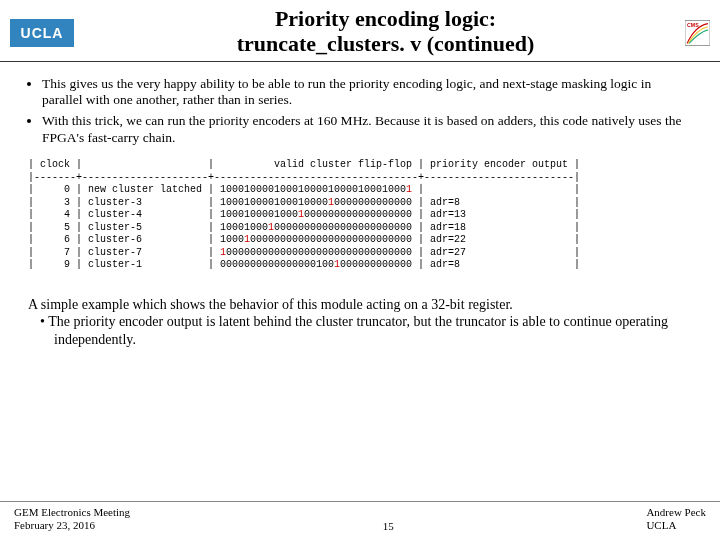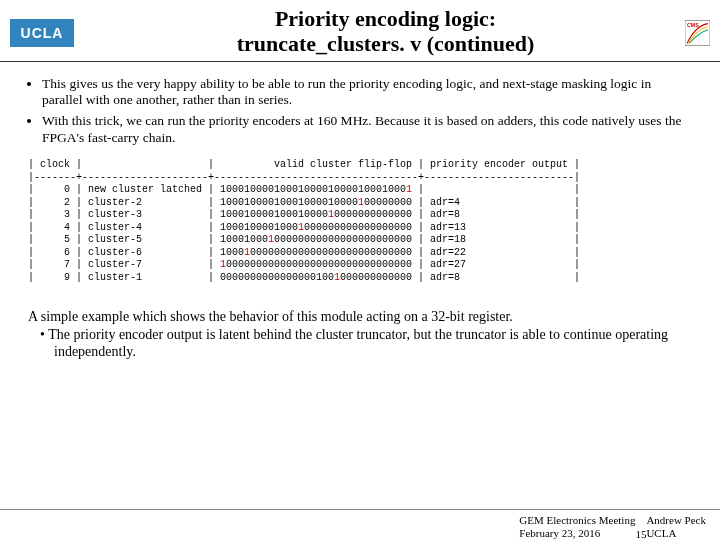--- a/index.html
+++ b/index.html
@@ -69,25 +69,25 @@
     margin-top: 24px;
   }
   .bottom-text .sub {
     margin-left: 12px;
     display: block;
     text-indent: -14px;
     padding-left: 14px;
   }
   .footer {
     position: absolute;
-    bottom: 0;
+    bottom: 8px;
     left: 0;
     right: 0;
     display: flex;
-    justify-content: flex-end;
+    justify-content: space-between;
     align-items: flex-end;
     font-size: 11px;
     padding: 0 14px;
     border-top: 1px solid #888;
   }
   .footer .left, .footer .right { line-height: 1.2; padding-top: 4px; }
   .footer .center { padding-top: 4px; }
 </style>
 </head>
 <body>
@@ -111,21 +111,20 @@
 
 <div class="body-area">
   <ul class="bullets">
     <li>This gives us the very happy ability to be able to run the priority encoding logic, and next-stage masking logic in parallel with one another, rather than in series.</li>
     <li>With this trick, we can run the priority encoders at 160 MHz. Because it is based on adders, this code natively uses the FPGA's fast-carry chain.</li>
   </ul>
 
   <div class="monoblock" id="monoblock">| clock |                     |          valid cluster flip-flop | priority encoder output |
 |-------+---------------------+----------------------------------+-------------------------|
 <span>|     0 | new cluster latched | 1000100001000100001000010001000<span class="r">1</span> |                         |
-</span><span>|     2 | cluster-2           | 10001000010001000010000<span class="r">1</span>00000000 | adr=4                   |
 </span><span>|     3 | cluster-3           | 100010000100010000<span class="r">1</span>0000000000000 | adr=8                   |
 </span><span>|     4 | cluster-4           | 1000100001000<span class="r">1</span>000000000000000000 | adr=13                  |
 </span><span>|     5 | cluster-5           | 10001000<span class="r">1</span>00000000000000000000000 | adr=18                  |
 </span><span>|     6 | cluster-6           | 1000<span class="r">1</span>000000000000000000000000000 | adr=22                  |
 </span><span>|     7 | cluster-7           | <span class="r">1</span>0000000000000000000000000000000 | adr=27                  |
 </span><span>|     9 | cluster-1           | 0000000000000000100<span class="r">1</span>000000000000 | adr=8                   |
 </span></div>
 
   <div class="bottom-text">
     <span>A simple example which shows the  behavior of this module acting on a 32-bit register.</span><br>

